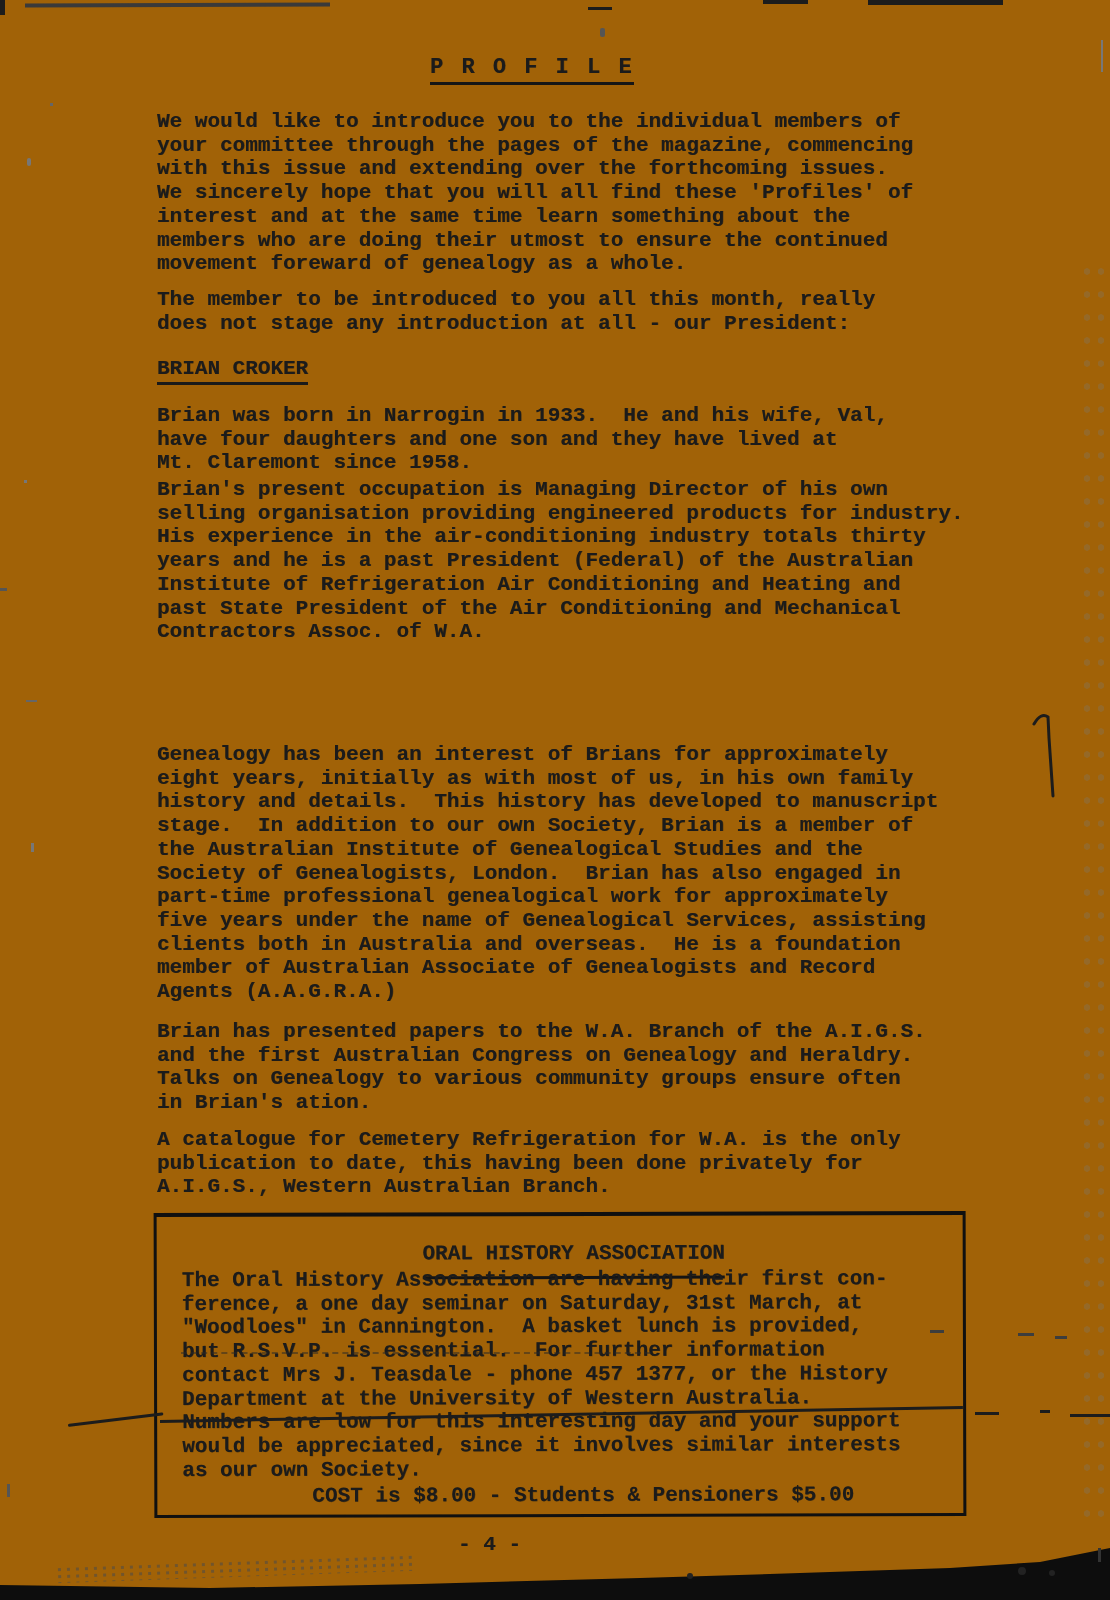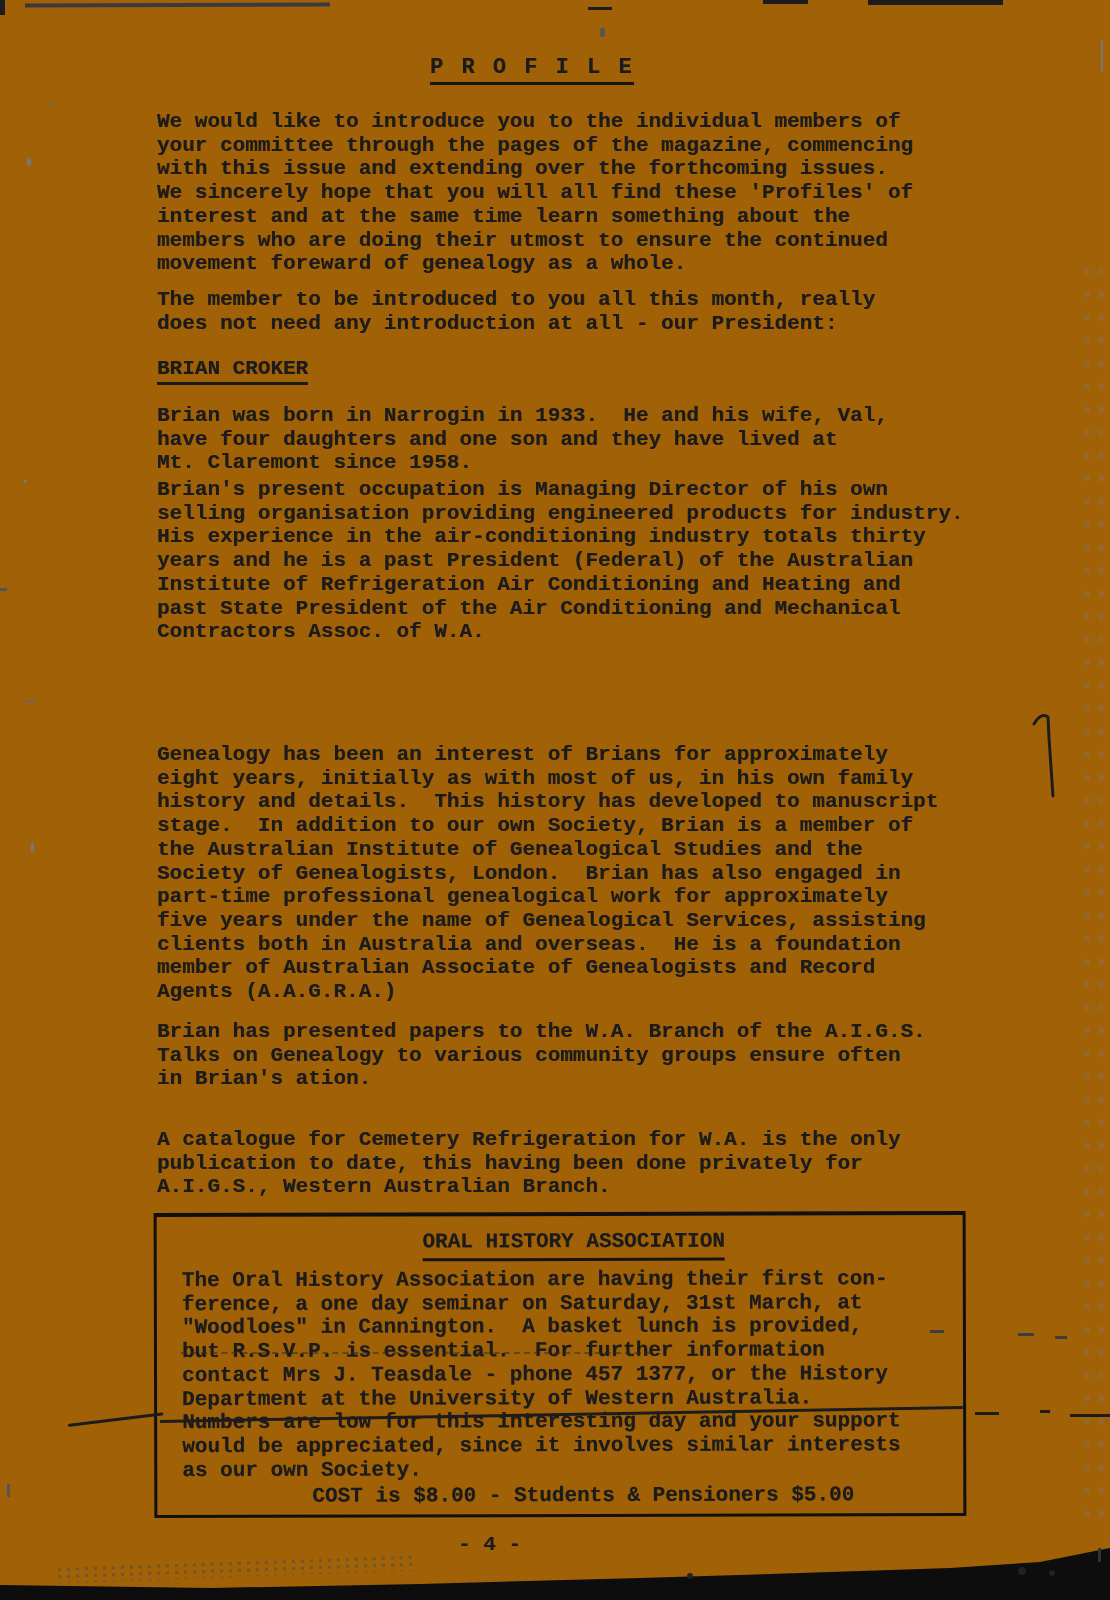--- a/index.html
+++ b/index.html
@@ -23,21 +23,21 @@
     position:absolute;left:157px;top:357px;
     padding-bottom:1px;border-bottom:3px solid #1a1a1a;
   }
   .notice-box{
     position:absolute;left:154px;top:1212px;width:812px;height:305px;
     border:3px solid #101010;border-top-width:4px;
     transform:rotate(-0.15deg);box-sizing:border-box;
   }
   .box-title-row{position:absolute;left:0;right:0;top:14px;text-align:center;}
   .box-title{display:inline-block;margin-left:28px;
-    padding-bottom:4px;border-bottom:3px solid #141414;}
+    padding-bottom:10px;border-bottom:3px solid #141414;margin-top:12px;}
   .box-body{position:absolute;left:25px;top:52px;}
   .cost-line{position:absolute;left:155px;top:268px;}
   .page-number{position:absolute;left:458px;top:1533px;}
   
   .art{position:absolute;}
   .bar{background:#1c1c1c;}
   .speckles{
     background-image:radial-gradient(circle, #4a4a4a 26%, transparent 30%);
     background-size:9px 7px;opacity:.55;
   }
@@ -48,28 +48,28 @@
   .dashed-pen{border-top:2px dashed rgba(40,40,40,0.5);}
 </style>
 </head>
 <body>
 
 <div class="page">
 
   <div class="doc-title tw">P R O F I L E</div>
 
   <div class="para tw" style="top:110px"><div class="tline">We would like to introduce you to the individual members of</div><div class="tline">your committee through the pages of the magazine, commencing</div><div class="tline">with this issue and extending over the forthcoming issues.</div><div class="tline">We sincerely hope that you will all find these 'Profiles' of</div><div class="tline">interest and at the same time learn something about the</div><div class="tline">members who are doing their utmost to ensure the continued</div><div class="tline">movement foreward of genealogy as a whole.</div></div>
-  <div class="para tw" style="top:288px"><div class="tline">The member to be introduced to you all this month, really</div><div class="tline">does not need any introduction at all - our President:</div></div>
+  <div class="para tw" style="top:288px"><div class="tline">The member to be introduced to you all this month, really</div><div class="tline">does not stage any introduction at all - our President:</div></div>
 
   <div class="subhead tw">BRIAN CROKER</div>
 
   <div class="para tw" style="top:404px"><div class="tline">Brian was born in Narrogin in 1933.  He and his wife, Val,</div><div class="tline">have four daughters and one son and they have lived at</div><div class="tline">Mt. Claremont since 1958.</div></div>
   <div class="para tw" style="top:478px"><div class="tline">Brian's present occupation is Managing Director of his own</div><div class="tline">selling organisation providing engineered products for industry.</div><div class="tline">His experience in the air-conditioning industry totals thirty</div><div class="tline">years and he is a past President (Federal) of the Australian</div><div class="tline">Institute of Refrigeration Air Conditioning and Heating and</div><div class="tline">past State President of the Air Conditioning and Mechanical</div><div class="tline">Contractors Assoc. of W.A.</div></div>
   <div class="para tw" style="top:743px"><div class="tline">Genealogy has been an interest of Brians for approximately</div><div class="tline">eight years, initially as with most of us, in his own family</div><div class="tline">history and details.  This history has developed to manuscript</div><div class="tline">stage.  In addition to our own Society, Brian is a member of</div><div class="tline">the Australian Institute of Genealogical Studies and the</div><div class="tline">Society of Genealogists, London.  Brian has also engaged in</div><div class="tline">part-time professional genealogical work for approximately</div><div class="tline">five years under the name of Genealogical Services, assisting</div><div class="tline">clients both in Australia and overseas.  He is a foundation</div><div class="tline">member of Australian Associate of Genealogists and Record</div><div class="tline">Agents (A.A.G.R.A.)</div></div>
-  <div class="para tw" style="top:1020px"><div class="tline">Brian has presented papers to the W.A. Branch of the A.I.G.S.</div><div class="tline">Talks on Genealogy to various community groups ensure often</div><div class="tline">in Brian's ation.</div></div>
+  <div class="para tw" style="top:1020px"><div class="tline">Brian has presented papers to the W.A. Branch of the A.I.G.S.</div><div class="tline">and the first Australian Congress on Genealogy and Heraldry.</div><div class="tline">Talks on Genealogy to various community groups ensure often</div><div class="tline">in Brian's ation.</div></div>
   <div class="para tw" style="top:1128px"><div class="tline">A catalogue for Cemetery Refrigeration for W.A. is the only</div><div class="tline">publication to date, this having been done privately for</div><div class="tline">A.I.G.S., Western Australian Branch.</div></div>
 
   <div class="notice-box">
     <div class="box-title-row">
       <span class="box-title tw">ORAL HISTORY ASSOCIATION</span>
     </div>
     <div class="box-body tw"><div class="tline">The Oral History Association are having their first con-</div><div class="tline">ference, a one day seminar on Saturday, 31st March, at</div><div class="tline">"Woodloes" in Cannington.  A basket lunch is provided,</div><div class="tline">but R.S.V.P. is essential.  For further information</div><div class="tline">contact Mrs J. Teasdale - phone 457 1377, or the History</div><div class="tline">Department at the University of Western Australia.</div><div class="tline">Numbers are low for this interesting day and your support</div><div class="tline">would be appreciated, since it involves similar interests</div><div class="tline">as our own Society.</div></div>
     <div class="cost-line tw">COST is $8.00 - Students &amp; Pensioners $5.00</div>
   </div>
 

